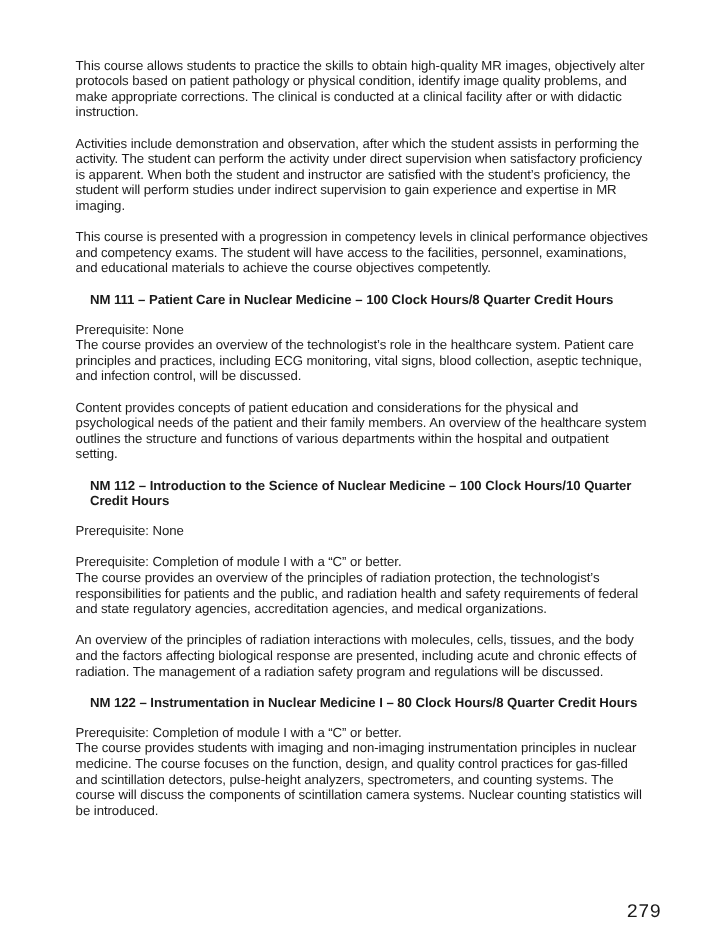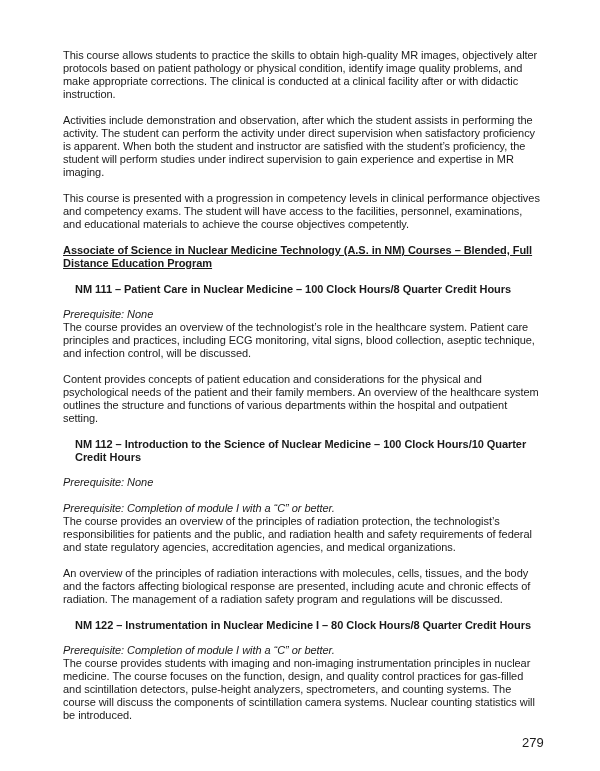--- a/index.html
+++ b/index.html
@@ -4,34 +4,33 @@
 <style>
   html, body { margin: 0; padding: 0; background: #ffffff; }
   body { width: 600px; height: 771px; position: relative; overflow: hidden;
          font-family: "Liberation Sans", "DejaVu Sans", sans-serif; color: #1a1a1a; }
   .page { position: absolute; left: 63px; top: 49px; width: 480px;
           font-size: 11px; line-height: 13px; letter-spacing: -0.05px; }
   p { margin: 0 0 13px 0; }
   .section-title { font-weight: bold; text-decoration: underline; margin: 0 0 13px 0; }
   .course { margin: 0 0 13px 0; }
   .course-title { font-weight: bold; margin: 12px; }
-  .prereq { font-style: italic; margin: 0; }
+  .prereq { margin: 0; }
   .course p { margin: 0 0 13px 0; }
   .course p:last-child { margin-bottom: 0; }
-  .page-number { position: absolute; left: 522px; top: 736px; font-size: 13px; line-height: 13px; }
+  .page-number { position: absolute; left: 522px; top: 754px; font-size: 16px; line-height: 13px; font-family: Liberation Mono, monospace; }
 </style>
 </head>
 <body>
 
 <div class="page">
   <p>This course allows students to practice the skills to obtain high-quality MR images, objectively alter protocols based on patient pathology or physical condition, identify image quality problems, and make appropriate corrections. The clinical is conducted at a clinical facility after or with didactic instruction.</p>
   <p>Activities include demonstration and observation, after which the student assists in performing the activity. The student can perform the activity under direct supervision when satisfactory proficiency is apparent. When both the student and instructor are satisfied with the student’s proficiency, the student will perform studies under indirect supervision to gain experience and expertise in MR imaging.</p>
   <p>This course is presented with a progression in competency levels in clinical performance objectives and competency exams. The student will have access to the facilities, personnel, examinations, and educational materials to achieve the course objectives competently.</p>
 
-  <div class="section-title">Associate of Science in Nuclear Medicine Technology (A.S. in NM) Courses – Blended, Full Distance Education Program</div>
 
   <div class="course">
     <div class="course-title">NM 111 – Patient Care in Nuclear Medicine – 100 Clock Hours/8 Quarter Credit Hours</div>
     <div class="prereq">Prerequisite: None</div>
     <p>The course provides an overview of the technologist’s role in the healthcare system. Patient care principles and practices, including ECG monitoring, vital signs, blood collection, aseptic technique, and infection control, will be discussed.</p>
     <p>Content provides concepts of patient education and considerations for the physical and psychological needs of the patient and their family members. An overview of the healthcare system outlines the structure and functions of various departments within the hospital and outpatient setting.</p>
   </div>
 
   <div class="course">
     <div class="course-title">NM 112 – Introduction to the Science of Nuclear Medicine – 100 Clock Hours/10 Quarter Credit Hours</div>

